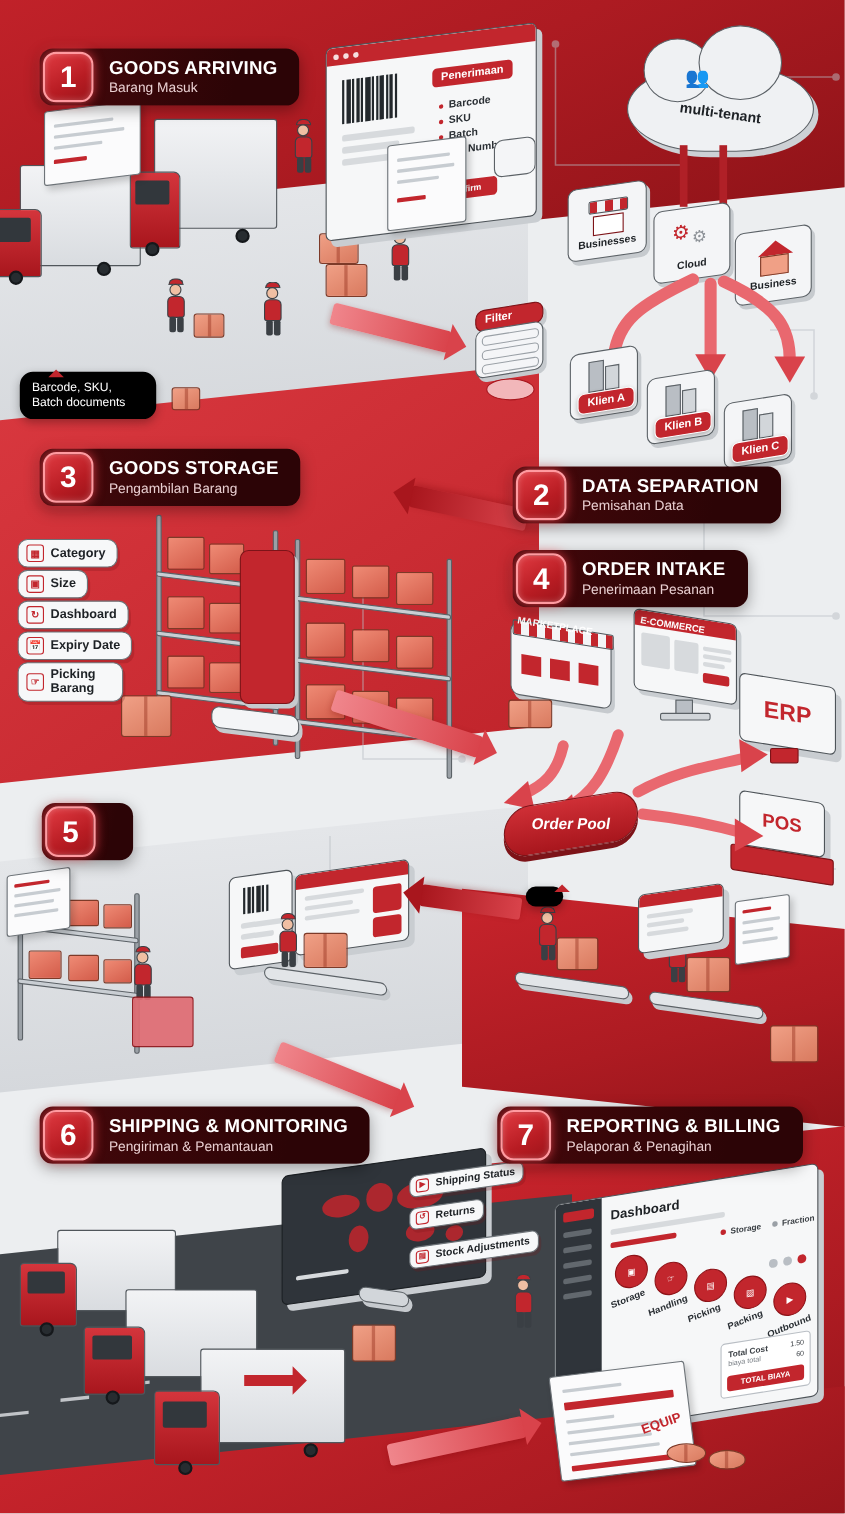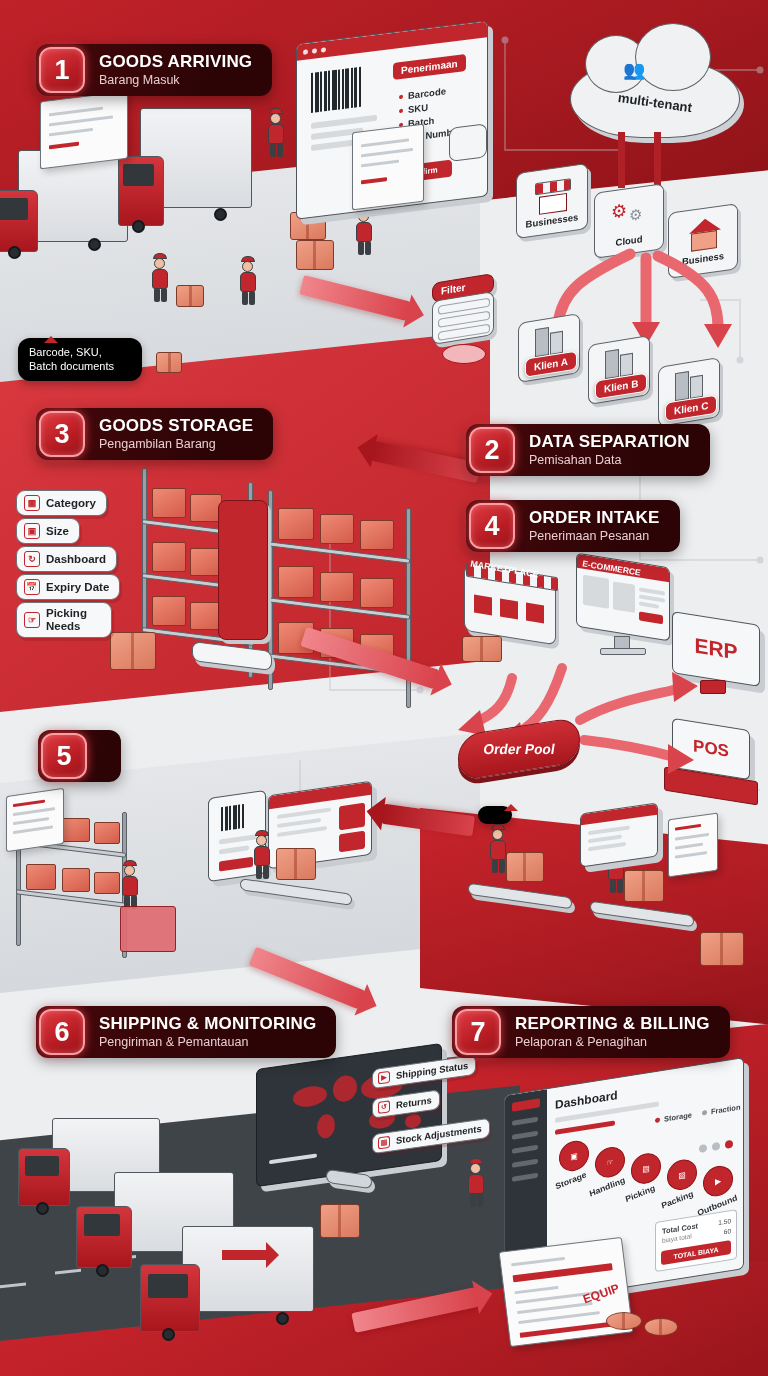--- a/index.html
+++ b/index.html
@@ -558,21 +558,21 @@
   <div class="chip" style="left:16px; top:546px;">
     <span class="ic">↻</span>
     <span>Dashboard</span>
   </div>
   <div class="chip" style="left:16px; top:574px;">
     <span class="ic">📅</span>
     <span>Expiry Date</span>
   </div>
   <div class="chip" style="left:16px; top:602px; max-width:96px; white-space:normal;">
     <span class="ic">☞</span>
-    <span>Picking Needs</span>
+    <span>Picking Barang</span>
   </div>
 
   <div class="step" style="left:36px; top:408px;">
     <div class="badge">3</div>
     <div class="txt">
       <div class="title">GOODS STORAGE</div>
       <div class="sub">Pengambilan Barang</div>
     </div>
   </div>
 

